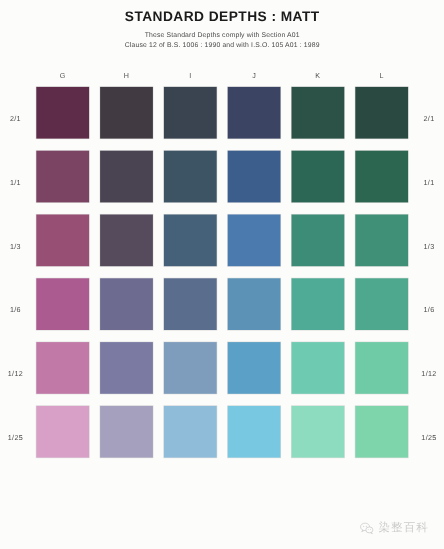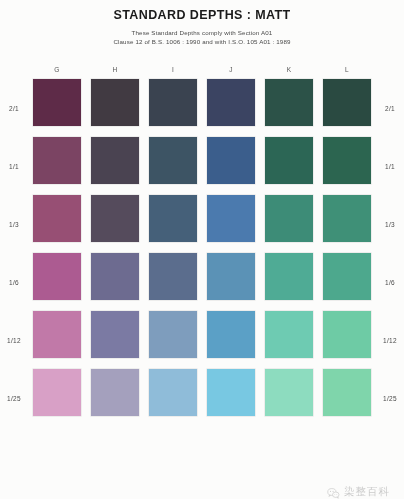--- a/index.html
+++ b/index.html
@@ -87,21 +87,21 @@
   .swatch {
     width: 48px;
     height: 47px;
     display: block;
     box-shadow: 0 0 0 0.5px rgba(120,120,120,0.22);
   }
 
   .watermark {
     position: absolute;
     right: 14px;
-    bottom: 0;
+    bottom: 12px;
     display: flex;
     align-items: center;
     gap: 4px;
     opacity: 0.5;
   }
 
   .wm-icon {
     width: 13px;
     height: 13px;
     flex: 0 0 auto;

